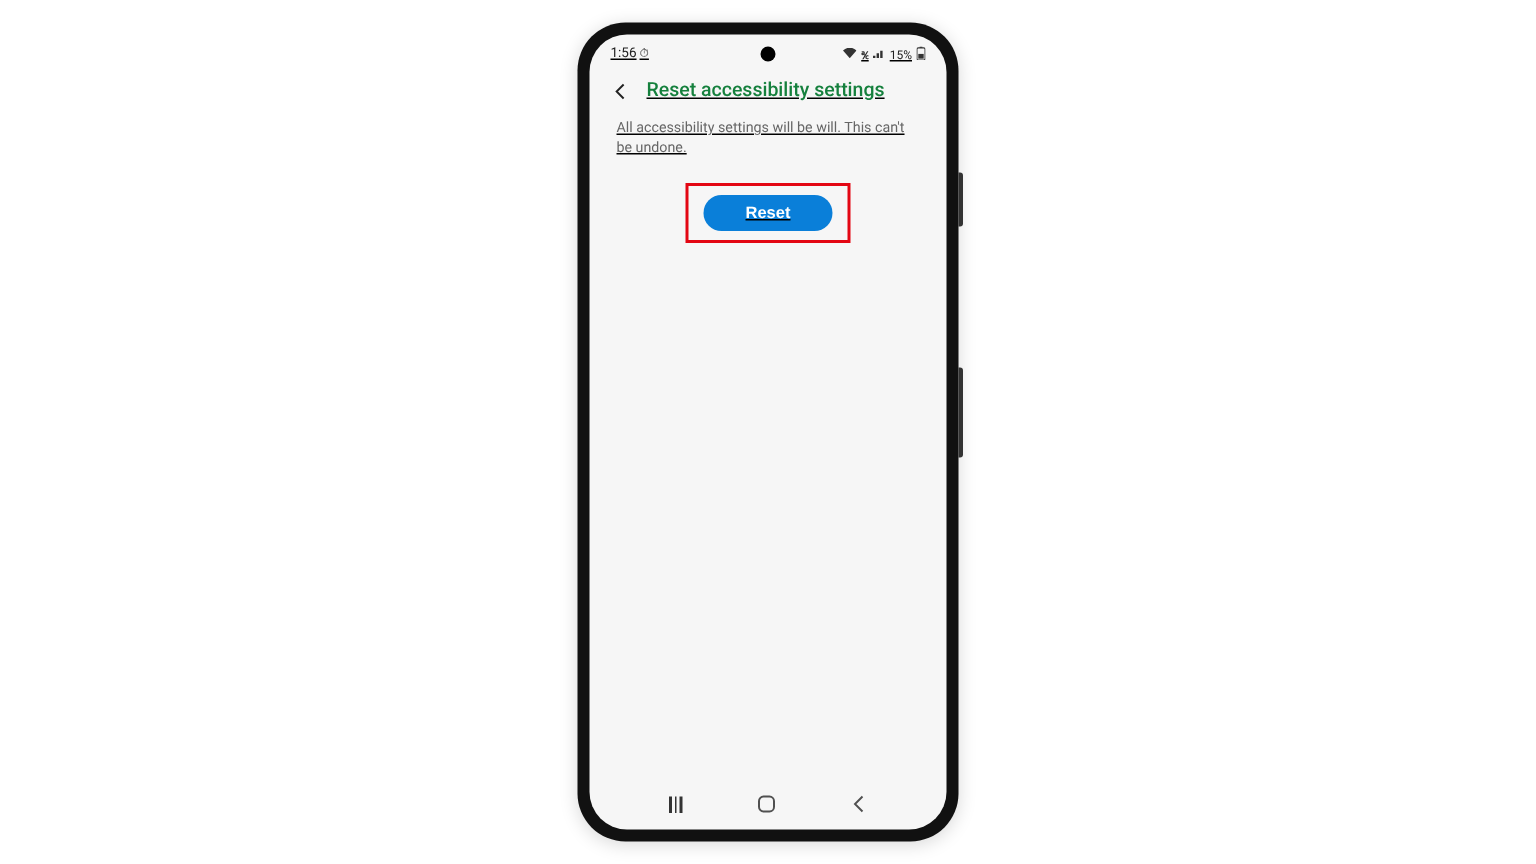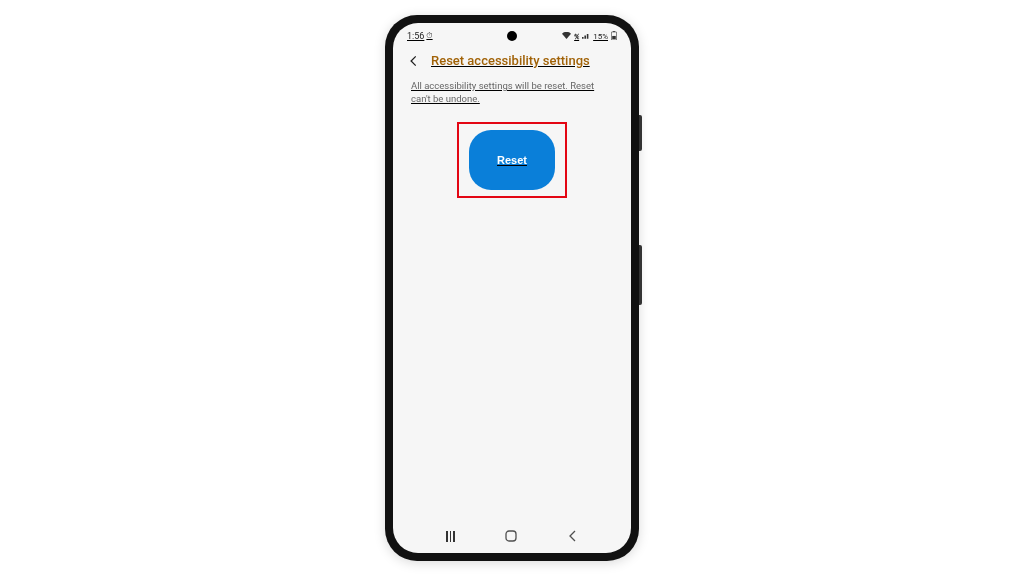--- a/index.html
+++ b/index.html
@@ -66,21 +66,21 @@
     .header {
       display: flex;
       align-items: center;
       gap: 10px;
       padding: 8px 14px 6px 14px;
     }
     .back-icon svg { display: block; }
     .page-title {
       font-size: 13px;
       font-weight: 500;
-      color: #a16207;
+      color: #15803d;
     }
     .description {
       padding: 6px 18px 12px 18px;
       font-size: 9.5px;
       color: #666;
       line-height: 1.35;
     }
     .button-area {
       display: flex;
       justify-content: center;
@@ -89,21 +89,21 @@
     .highlight-box {
       border: 2.5px solid #e30613;
       padding: 6px 10px;
       display: inline-flex;
     }
     .reset-button {
       background: #0a7fd9;
       color: #fff;
       border: none;
       border-radius: 22px;
-      padding: 24px 28px;
+      padding: 6px 28px;
       font-size: 11px;
       font-weight: 700;
       cursor: pointer;
     }
     .nav-bar {
       margin-top: auto;
       display: flex;
       justify-content: space-around;
       align-items: center;
       padding: 8px 28px 8px 28px;
@@ -153,21 +153,21 @@
 
     <div class="header">
       <span class="back-icon">
         <svg width="14" height="14" viewBox="0 0 24 24" fill="none" stroke="#222" stroke-width="2.2">
             <path d="M15 4 L7 12 L15 20"></path>
           </svg>
       </span>
       <span class="page-title">Reset accessibility settings</span>
     </div>
 
-    <div class="description">All accessibility settings will be reset. Reset can't be undone.</div>
+    <div class="description">All accessibility settings will be will. This can't be undone.</div>
 
     <div class="button-area">
       <div class="highlight-box">
         <button class="reset-button">Reset</button>
       </div>
     </div>
 
     <div class="nav-bar">
       <span class="nav-item recents-lines">
         <span></span>

